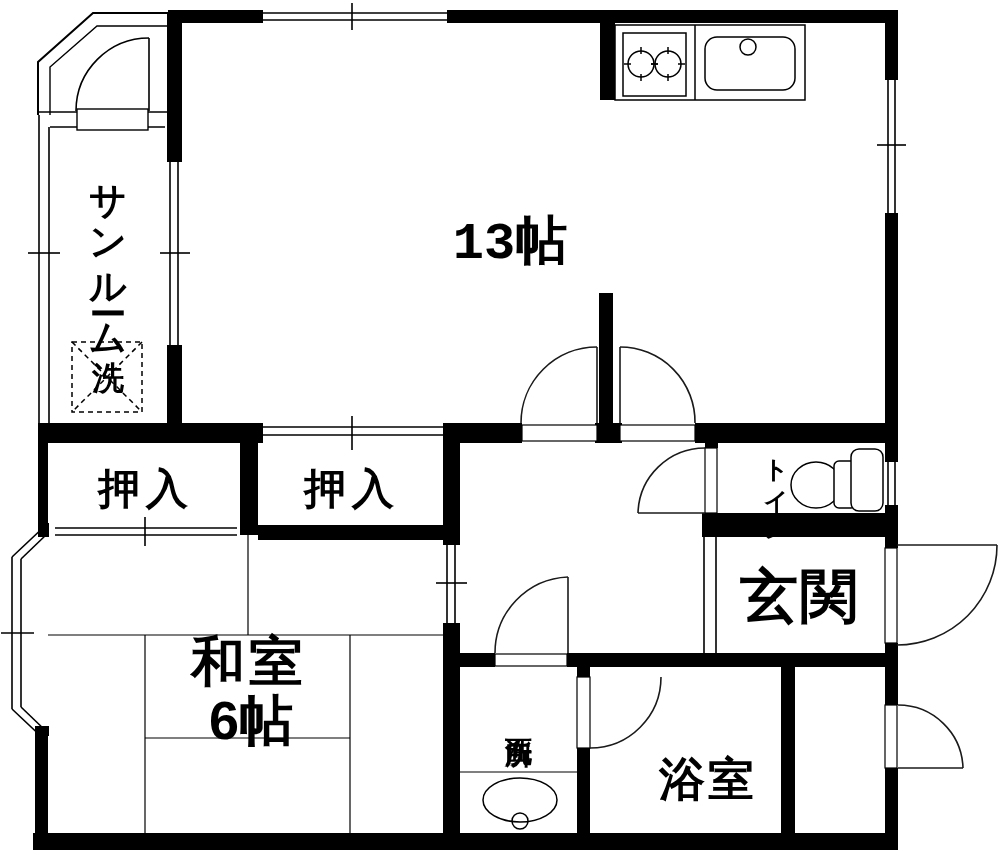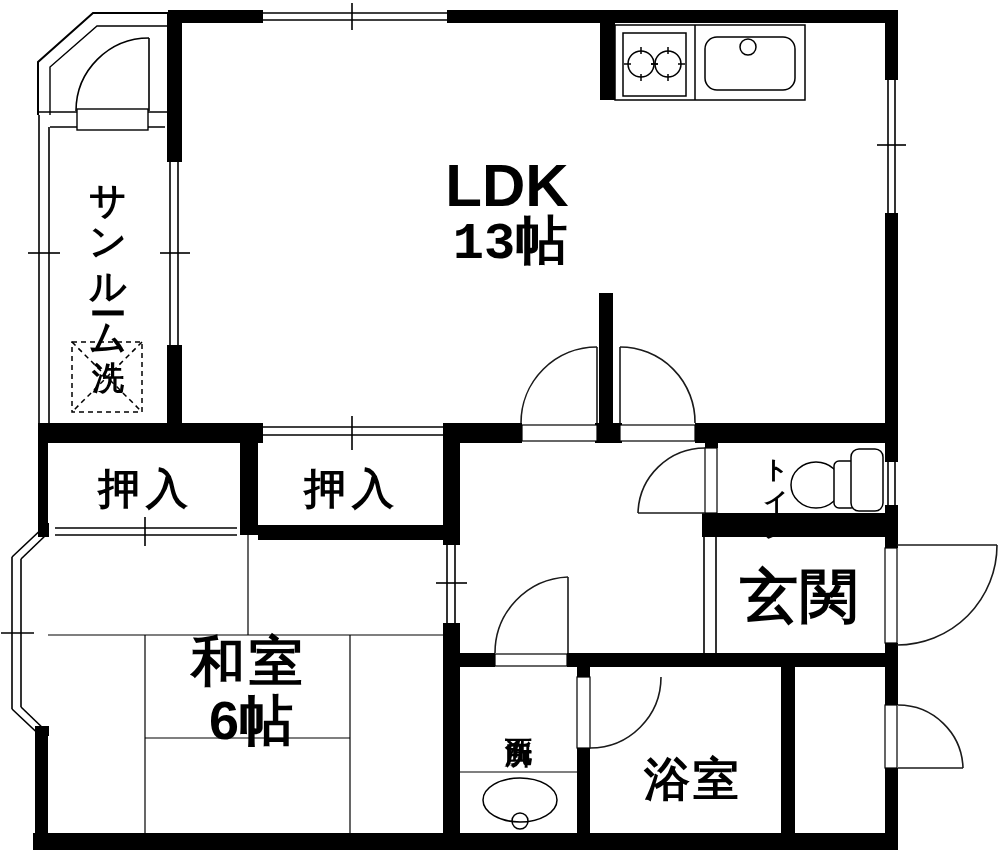--- a/index.html
+++ b/index.html
@@ -216,32 +216,31 @@
     <circle cx="520" cy="821" r="8"></circle>
   </g>
 
   <g stroke="#000" stroke-width="1.5" fill="none" stroke-dasharray="5,4">
     <rect x="72" y="342" width="70" height="70"></rect>
     <line x1="72" y1="342" x2="142" y2="412"></line>
     <line x1="142" y1="342" x2="72" y2="412"></line>
   </g>
 </svg>
 
-  <div class="label" style="left:507px;top:186px;font-size:60px;">LDK</div>
   <div class="label" style="left:510px;top:245px;font-size:52px;font-family:Liberation Mono, monospace;">13帖</div>
 
   <div class="label v" style="left:108px;top:250px;font-size:37px;letter-spacing:3px;">サンルーム</div>
   <div class="label" style="left:108px;top:378px;font-size:32px;">洗</div>
 
   <div class="label" style="left:146px;top:489px;font-size:42px;letter-spacing:6px;">押入</div>
   <div class="label" style="left:352px;top:489px;font-size:42px;letter-spacing:6px;">押入</div>
 
   <div class="label" style="left:249px;top:661px;font-size:54px;letter-spacing:4px;">和室</div>
   <div class="label" style="left:251px;top:720px;font-size:54px;">6帖</div>
 
   <div class="label v" style="left:776px;top:487px;font-size:25px;letter-spacing:2px;">トイレ</div>
 
   <div class="label" style="left:800px;top:596px;font-size:58px;letter-spacing:2px;">玄関</div>
 
   <div class="label v" style="left:518px;top:718px;font-size:27px;letter-spacing:1px;">洗面所</div>
 
-  <div class="label" style="left:693px;top:779px;font-size:46px;letter-spacing:3px;">浴室</div>
+  <div class="label" style="left:708px;top:779px;font-size:46px;letter-spacing:3px;">浴室</div>
 </div>
 
 </body></html>

